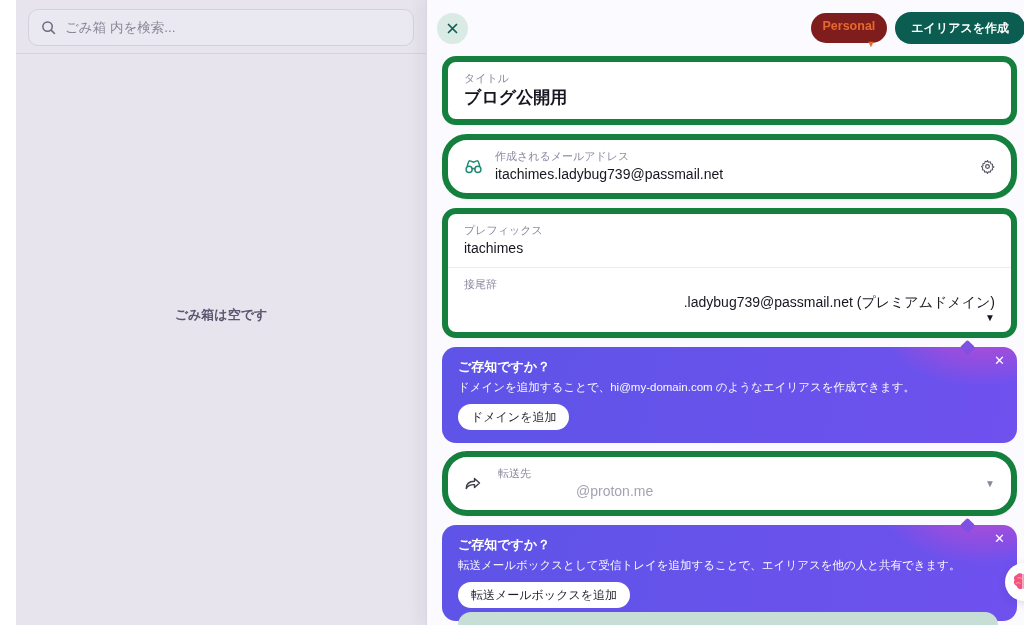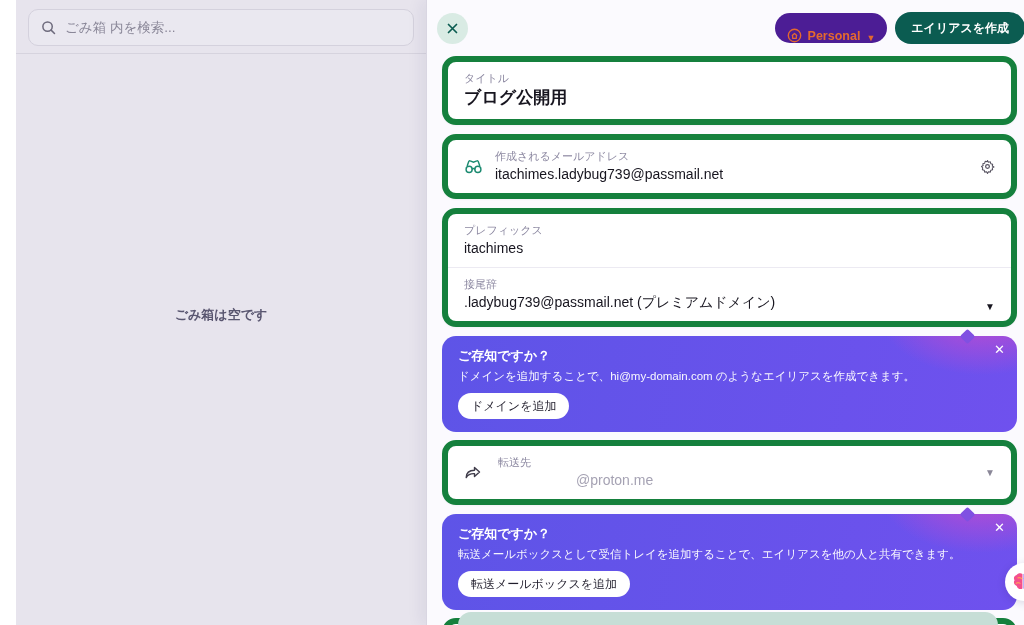--- a/index.html
+++ b/index.html
@@ -22,43 +22,43 @@
   .empty-sub { font-size:12.5px; }
 
   
   .alias-panel { position:relative; width:614px; height:625px; flex:none;
     background:#fbfafe; border-left:1px solid #d9d6e2; box-shadow:-6px 0 14px rgba(40,30,80,.06); }
   .panel-header { position:absolute; left:0; top:0; width:614px; height:56px;
     display:flex; align-items:center; justify-content:space-between; padding:0 16px 0 10px; }
   .close-btn { width:31px; height:31px; border-radius:50%; background:#d9ebe4; border:none;
     display:flex; align-items:center; justify-content:center; cursor:pointer; }
   .header-right { display:flex; align-items:center; gap:8px; }
-  .vault-pill { height:30px; background:#4c1d95; color:#e4692e; border:none; border-radius:999px;
+  .vault-pill { height:30px; background:#7f1d1d; color:#e4692e; border:none; border-radius:999px;
     display:flex; align-items:flex-end; gap:6px; padding:0 12px; font-size:12.5px; font-weight:700;
-    font-family:inherit; cursor:pointer; }
+    font-family:inherit; cursor:pointer;flex-direction:column; }
   .vault-caret { font-size:9px; }
   .create-btn { height:32px; background:#0b5c51; color:#fff; border:none; border-radius:999px;
     padding:0 16px; font-size:12px; font-weight:700; font-family:inherit; cursor:pointer; }
 
   .panel-body { position:absolute; left:15px; top:56px; width:575px; }
   .card { background:#fff; border:6px solid #15803d; border-radius:14px;
     box-shadow:0 1px 2px rgba(40,30,80,.04); padding:9px 16px; margin-bottom:9px; }
   .field-label { font-size:11px; color:#8b87a0; line-height:15px; }
   .field-value { font-size:14px; color:#17151f; line-height:20px; }
   .title-value { font-size:17px; font-weight:700; line-height:24px; }
 
-  .row-card { display:flex; align-items:center; gap:12px; }
+  .row-card { display:flex; align-items:center; gap:12px;border-radius:25px; }
   .row-main { flex:1; min-width:0; }
   .lead-icon { flex:none; display:flex; align-items:center; }
   .trail-icon { flex:none; display:flex; align-items:center; cursor:pointer; }
 
   .split-card { padding:0; }
   .split-section { padding:9px 16px; }
   .split-divider { height:1px; background:#eceaf2; }
-  .suffix-row { display:flex; align-items:flex-end; }
+  .suffix-row { display:flex; align-items:flex-end;flex-direction:column; }
   .suffix-row .field-value { flex:1; }
   .caret-down { font-size:10px; color:#17151f; cursor:pointer; }
   .caret-down.muted { color:#8a8798; }
 
   .banner { position:relative; border-radius:14px; margin-bottom:8px; padding:11px 16px 13px;
     color:#fff;
     background:
       radial-gradient(150px 90px at 94% -25%, rgba(205,74,203,.9) 0%, rgba(205,74,203,0) 70%),
       linear-gradient(100deg,#5e54e7 0%, #6f51ee 100%); }
   .banner::before { content:""; position:absolute; top:-5px; right:44px; width:11px; height:11px;

